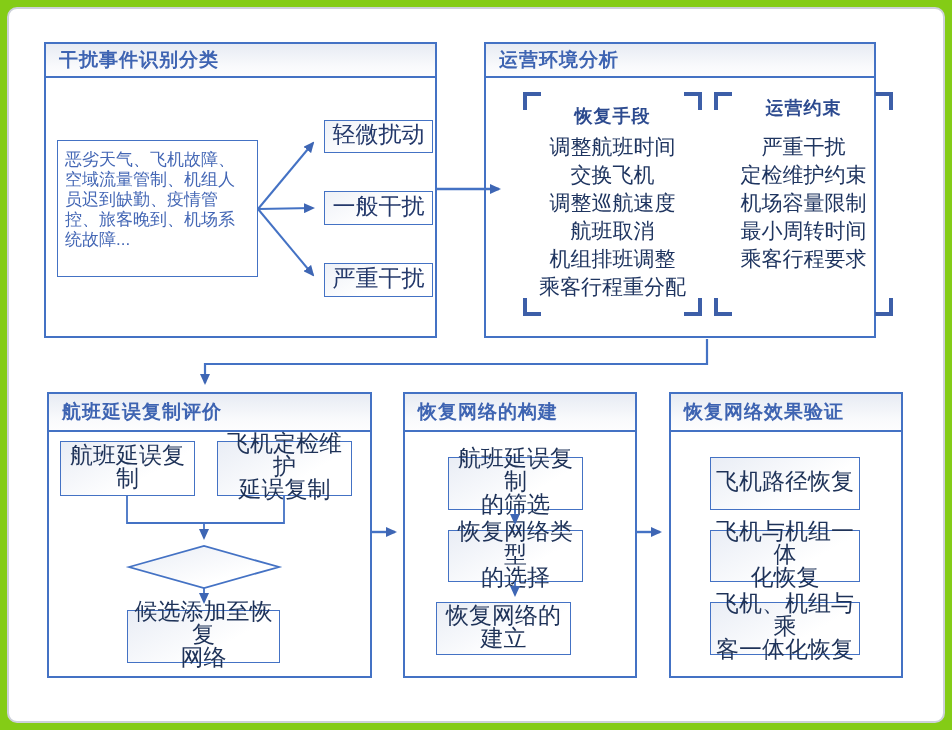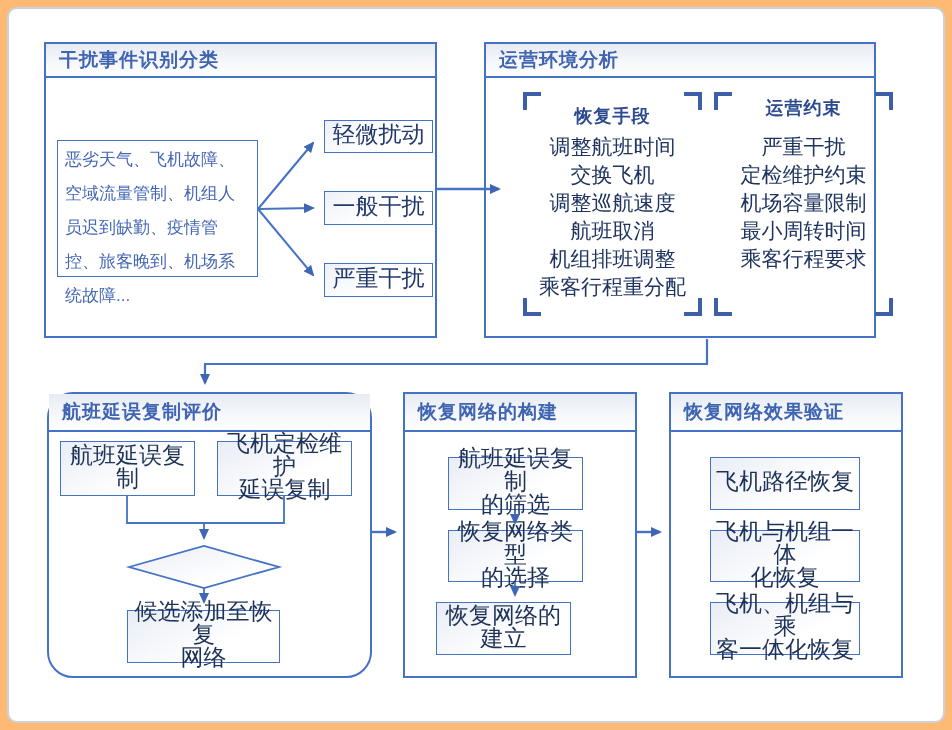--- a/index.html
+++ b/index.html
@@ -1,50 +1,50 @@
 <!DOCTYPE html>
 <html><head>
 <meta charset="utf-8">
 <style>
   html,body{margin:0;padding:0;background:#ffffff;}
   #canvas{
-    position:relative;width:952px;height:730px;background:#fdba74;overflow:hidden;
+    position:relative;width:952px;height:730px;background:#84cc16;overflow:hidden;
     font-family:"Liberation Sans",sans-serif;
   }
   .frame{
     position:absolute;left:7px;top:7px;width:934px;height:712px;
     border:2px solid #cdd1d9;border-radius:10px;background:#ffffff;
   }
   
   .panel{position:absolute;border:2px solid #4472C4;background:#ffffff;box-sizing:border-box;}
   .panel-title{
     display:flex;align-items:center;box-sizing:border-box;width:100%;
     border-bottom:2px solid #4472C4;padding-left:13px;
     background:linear-gradient(180deg,#e7ebf3 0%,#f9fafc 70%,#fdfdfe 100%);
     color:#3e64b2;font-weight:bold;font-size:19px;letter-spacing:1px;
     font-family:"Liberation Sans",sans-serif;
   }
   .t34{height:34px;} .t38{height:38px;}
   #p1{left:44px;top:42px;width:393px;height:296px;}
   #p2{left:484px;top:42px;width:392px;height:296px;}
-  #p3{left:47px;top:392px;width:325px;height:286px;border-radius:26px;}
+  #p3{left:47px;top:392px;width:325px;height:286px;}
   #p4{left:403px;top:392px;width:234px;height:286px;}
   #p5{left:669px;top:392px;width:234px;height:286px;}
   
   .ibox{
     position:absolute;box-sizing:border-box;border:1.5px solid #4472C4;
     background:linear-gradient(150deg,#e9edf5 0%,#ffffff 65%);
     display:flex;align-items:center;justify-content:center;text-align:center;
     white-space:pre-line;color:#1e3258;font-size:23px;line-height:23px;
     font-family:Liberation Mono, monospace;
   }
   .src{
     position:absolute;box-sizing:border-box;border:1.5px solid #4472C4;background:#ffffff;
-    left:57px;top:140px;width:201px;height:137px;padding:2px 7px;
-    color:#4467b5;font-size:17px;line-height:34px;text-align:left;
+    left:57px;top:140px;width:201px;height:137px;padding:9px 7px;
+    color:#4467b5;font-size:17px;line-height:20px;text-align:left;
     font-family:"Liberation Sans",sans-serif;
   }
   .lvl{color:#24396b;background:linear-gradient(150deg,#eef1f7 0%,#ffffff 55%);}
   
   .colhdr{
     position:absolute;width:179px;text-align:center;color:#2c4a8f;
     font-weight:bold;font-size:18px;letter-spacing:1px;
     font-family:"Liberation Sans",sans-serif;
   }
   .collist{position:absolute;width:179px;}

